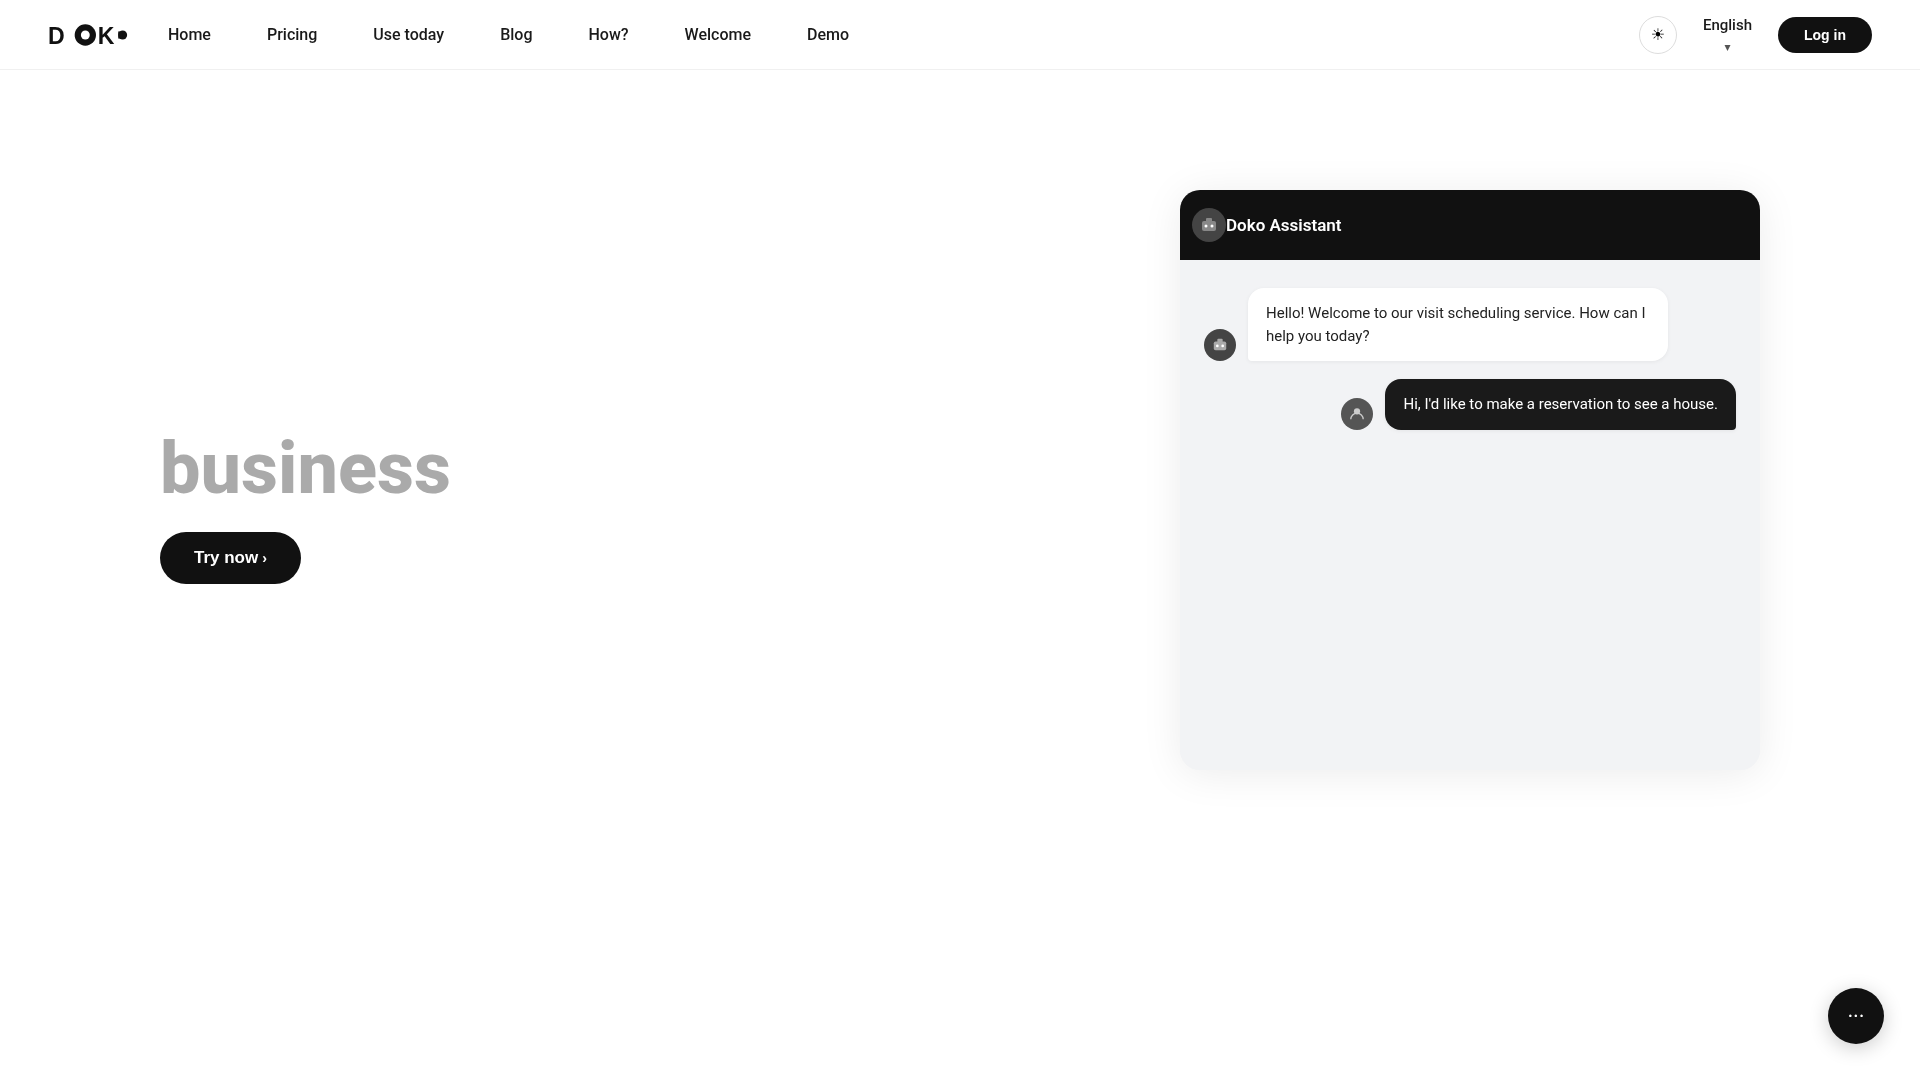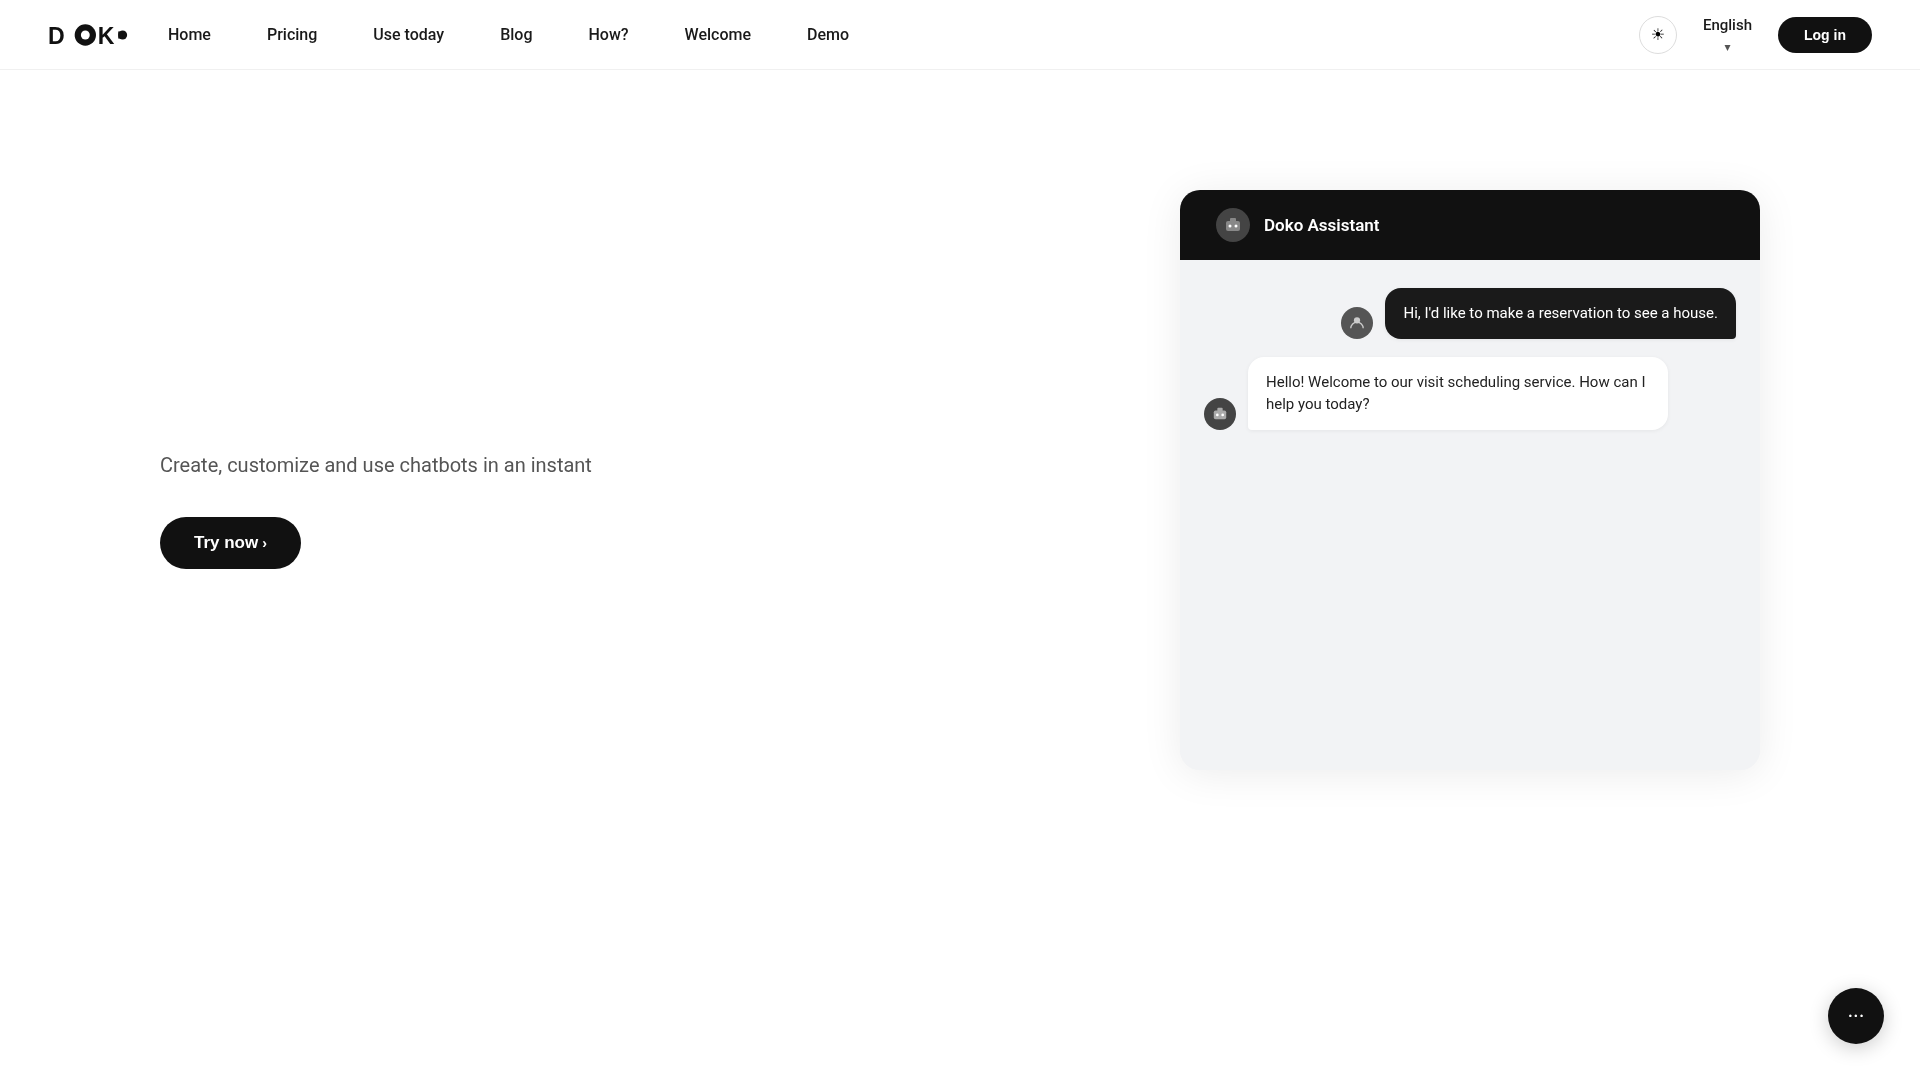--- a/index.html
+++ b/index.html
@@ -155,24 +155,23 @@
       box-shadow: 0 4px 40px rgba(0,0,0,0.08);
       width: 100%;
       height: 580px;
       display: flex;
       flex-direction: column;
     }
 
     .chat-header {
       background: #111;
       color: #fff;
-      padding: 18px 36px;
-      display: flex;
-      align-items: center;
-      gap: 14px;
+      padding: 18px 12px;
+      display: flex;
+      align-items: center;
       flex-shrink: 0;
     }
     .chat-avatar {
       width: 34px;
       height: 34px;
       background: #444;
       border-radius: 50%;
       display: flex;
       align-items: center;
       justify-content: center;
@@ -303,22 +302,22 @@
       <span class="chevron-down">▾</span>
     </div>
     <button class="login-btn">Log in</button>
   </div>
 </nav>
 
 <section class="hero">
   <div class="hero-left">
     <h1 class="hero-title">
       <br>
+      <span class="highlight">business</span>
     </h1>
-    <p class="hero-subtitle">Create, customize and use chatbots in an instant</p>
     <button class="try-btn">
       <span>Try now</span>
       <span class="arrow">›</span>
     </button>
   </div>
 
   <div class="hero-right">
     <div class="chat-window">
 
       <div class="chat-header">
@@ -328,41 +327,41 @@
             <rect x="6" y="2" width="6" height="4" rx="1" fill="#888"></rect>
             <circle cx="6" cy="10" r="1.5" fill="#fff"></circle>
             <circle cx="12" cy="10" r="1.5" fill="#fff"></circle>
           </svg>
         </div>
         <span class="chat-title">Doko Assistant</span>
       </div>
 
       <div class="chat-body">
 
-        <div class="msg-row user">
-          <div class="msg-bubble user-bubble">Hi, I'd like to make a reservation to see a house.</div>
-          <div class="msg-avatar user-av">
-            <svg width="16" height="16" viewBox="0 0 18 18" fill="none">
-              <circle cx="9" cy="6" r="3.5" fill="#ccc"></circle>
-              <path d="M2 15c0-3.866 3.134-7 7-7s7 3.134 7 7" stroke="#ccc" stroke-width="1.5" fill="none"></path>
-            </svg>
-          </div>
-        </div>
-
         <div class="msg-row">
           <div class="msg-avatar">
             <svg width="16" height="16" viewBox="0 0 18 18" fill="none">
               <rect x="2" y="5" width="14" height="10" rx="2" fill="#aaa"></rect>
               <rect x="6" y="2" width="6" height="4" rx="1" fill="#aaa"></rect>
               <circle cx="6" cy="10" r="1.5" fill="#fff"></circle>
               <circle cx="12" cy="10" r="1.5" fill="#fff"></circle>
             </svg>
           </div>
           <div class="msg-bubble bot-bubble">Hello! Welcome to our visit scheduling service. How can I help you today?</div>
         </div>
+
+        <div class="msg-row user">
+          <div class="msg-bubble user-bubble">Hi, I'd like to make a reservation to see a house.</div>
+          <div class="msg-avatar user-av">
+            <svg width="16" height="16" viewBox="0 0 18 18" fill="none">
+              <circle cx="9" cy="6" r="3.5" fill="#ccc"></circle>
+              <path d="M2 15c0-3.866 3.134-7 7-7s7 3.134 7 7" stroke="#ccc" stroke-width="1.5" fill="none"></path>
+            </svg>
+          </div>
+        </div>
       </div>
     </div>
   </div>
 </section>
 
 <div class="chat-float">
   <span class="chat-float-icon">···</span>
 </div>
 
 </body></html>

